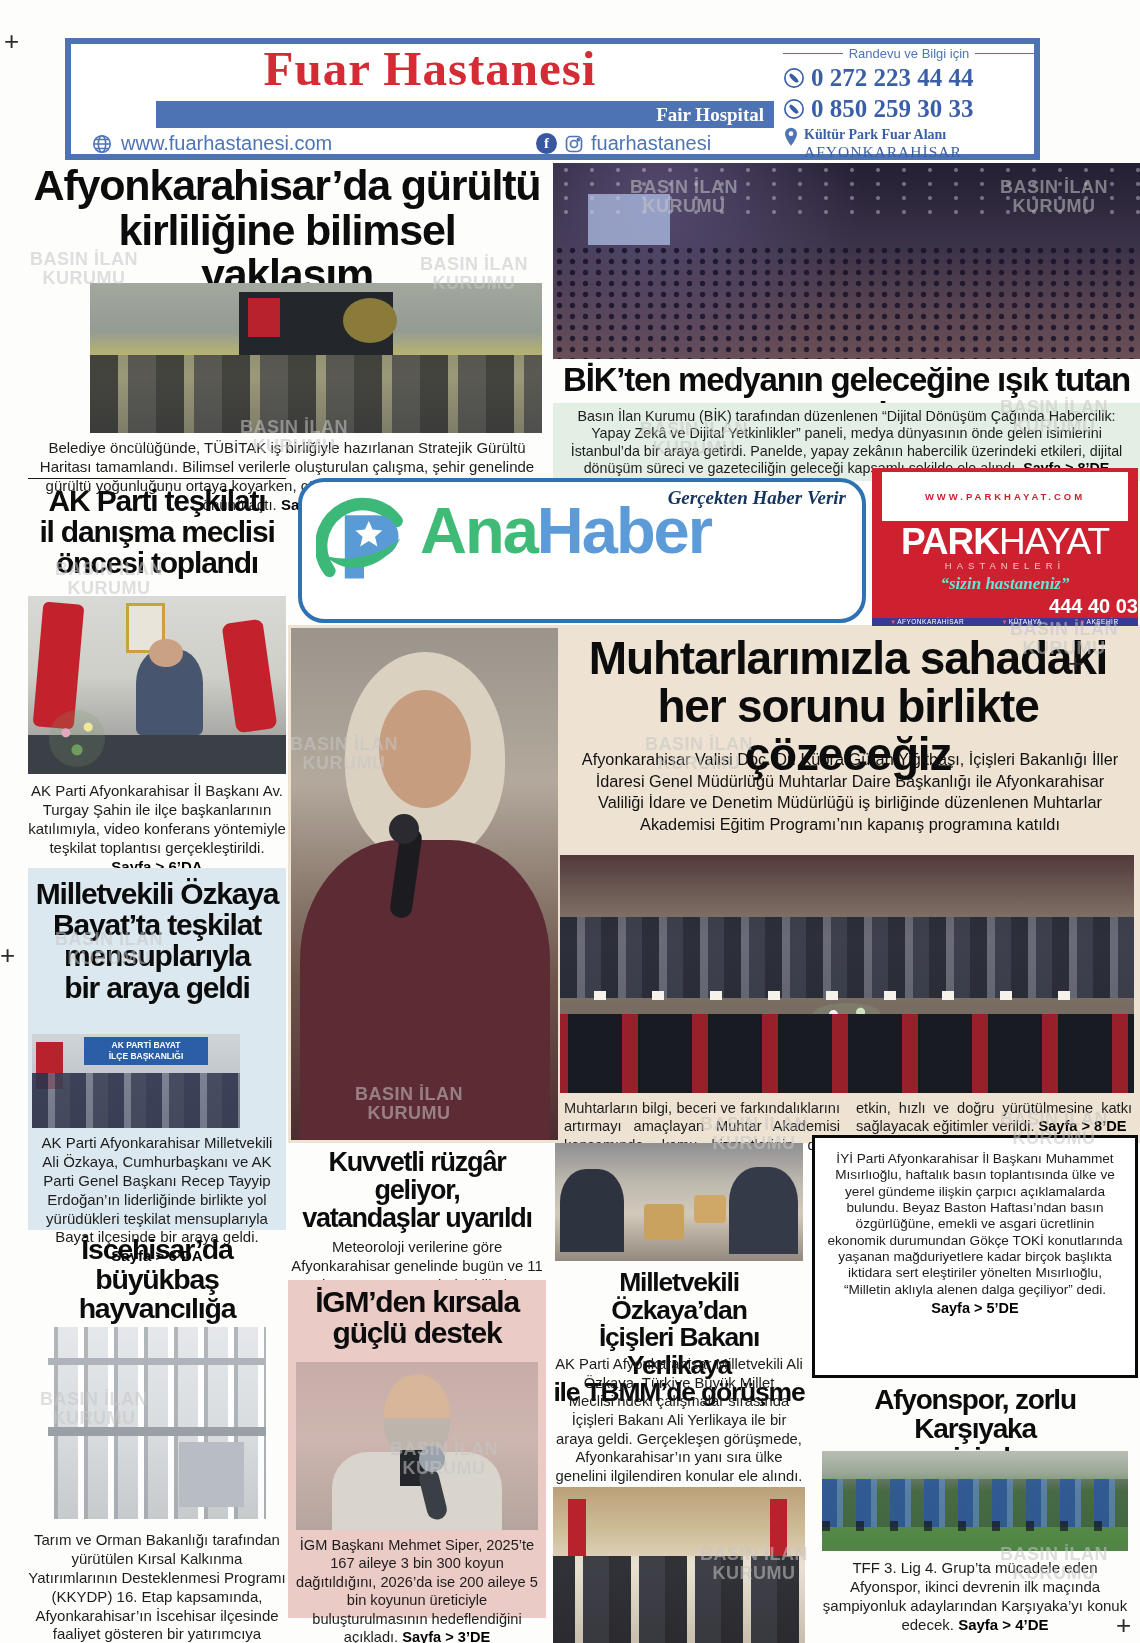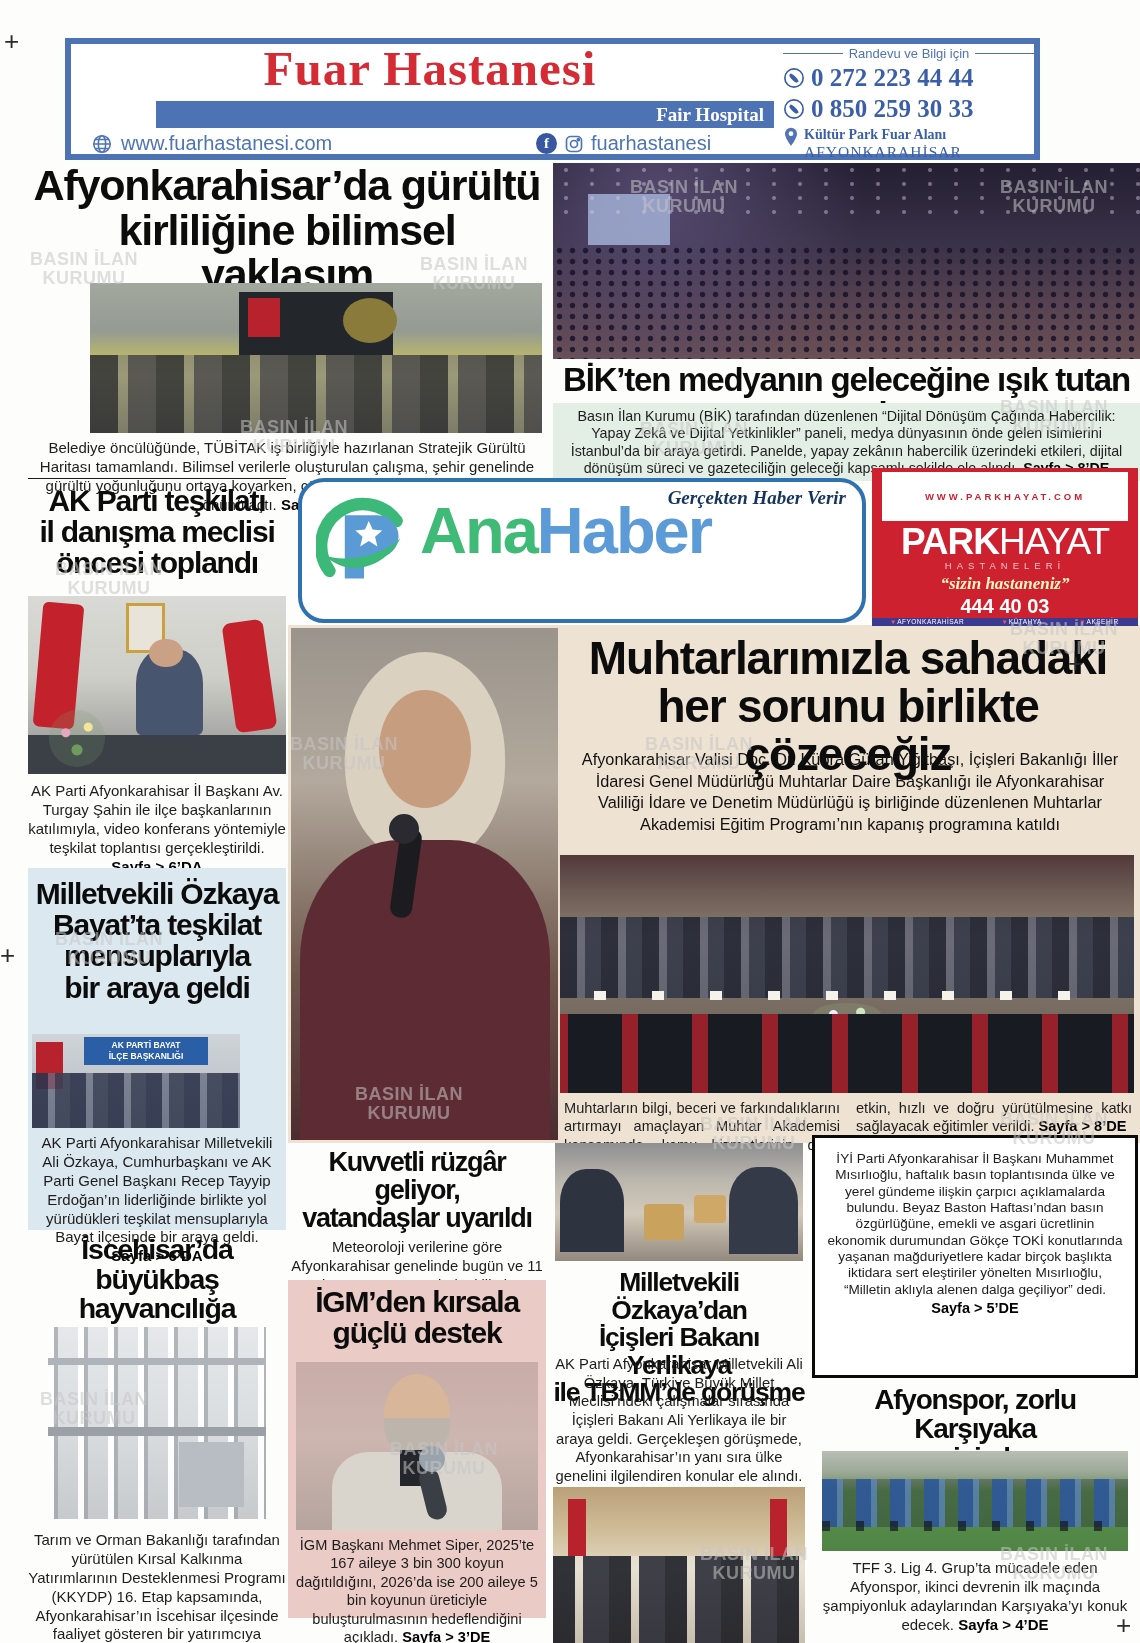--- a/index.html
+++ b/index.html
@@ -27,22 +27,22 @@
   .mast{border:4px solid #2f72b2;border-radius:26px;background:#fff;z-index:2;}
   .mast-name{position:absolute;left:118px;top:16px;font-size:65px;font-weight:800;letter-spacing:-2px;line-height:1;}
   .mast-slogan{position:absolute;right:16px;top:5px;font-family:"Liberation Serif",serif;font-style:italic;font-weight:700;font-size:19px;color:#15355e;}
   .mast-date{position:absolute;left:145px;right:16px;bottom:7px;display:flex;justify-content:space-between;font-weight:700;font-size:14.5px;color:#10304f;}
   
   .pk{background:#cd2130;z-index:2;display:flex;flex-direction:column;}
   .pk-band{height:8px;background:#3a3a90;}
   .pk-web{background:#fff;color:#cd2130;font-size:9.5px;font-weight:700;letter-spacing:3px;text-align:center;padding:19px 0;margin:4px 10px 0 10px;}
   .pk-name{text-align:center;color:#fff;font-size:37px;line-height:1.05;margin-top:2px;letter-spacing:-1px;}
   .pk-sub{text-align:center;color:#f2c4c4;font-size:9.5px;letter-spacing:5px;margin-top:-2px;}
-  .pk-slogan{text-align:center;color:#fef9c3;font-family:"Liberation Serif",serif;font-style:italic;font-weight:700;font-size:17px;margin-top:3px;}
-  .pk-phone{text-align:center;color:#fff;font-weight:700;font-size:20px;margin-top:1px;}
+  .pk-slogan{text-align:center;color:#5eead4;font-family:"Liberation Serif",serif;font-style:italic;font-weight:700;font-size:17px;margin-top:3px;}
+  .pk-phone{text-align:right;color:#fff;font-weight:700;font-size:20px;margin-top:1px;}
   .pk-loc{margin-top:auto;height:16px;background:#3a3a90;display:flex;justify-content:space-around;align-items:center;color:#fff;font-size:6.5px;letter-spacing:.5px;}
   .pk-loc b{color:#e6596a;margin-right:2px;}
   .greenbox{background:#e3efe4;}
   .bluebox{background:#dce8ef;}
   .pinkbox{background:#ebcbc6;}
   .beige{background:#eee3d3;}
   .rule{border-top:1.5px solid #1a1a1a;}
   .mis-box{background:#fff;border:3px solid #0a0a0a;box-sizing:border-box;}
 </style>
 </head>

